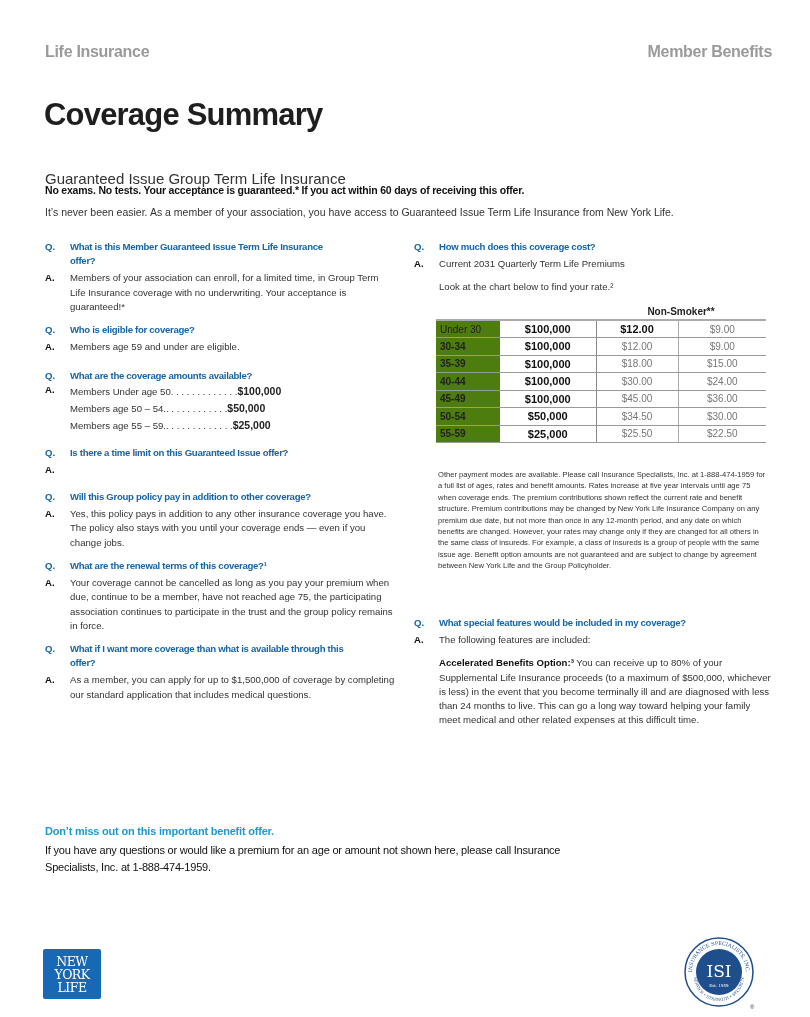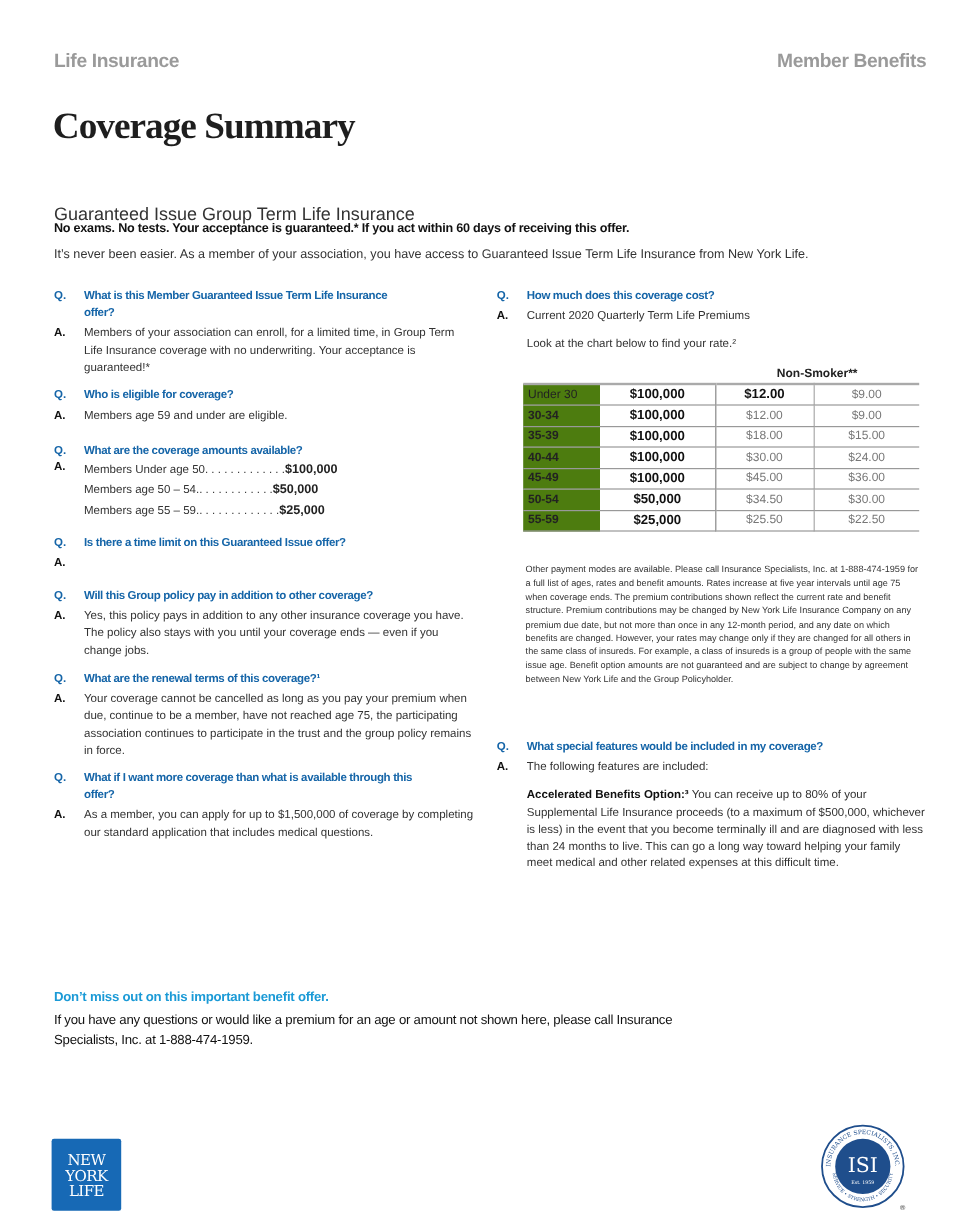--- a/index.html
+++ b/index.html
@@ -3,21 +3,21 @@
 <meta charset="utf-8">
 <style>
   * { box-sizing: border-box; margin: 0; padding: 0; }
   html, body { width: 810px; height: 1017px; background: #ffffff; overflow: hidden; }
   body { font-family: "Liberation Sans", sans-serif; color: #222; position: relative; }
 
   .hdr { position: absolute; top: 43px; font-size: 16px; font-weight: bold; color: #9a9a9a; letter-spacing: -0.3px; }
   .hdr-left { left: 45px; }
   .hdr-right { right: 38px; }
 
-  .title { position: absolute; left: 44px; top: 87px; font-family: Liberation Serif, serif; font-size: 31px; font-weight: bold; color: #1e1e1e; letter-spacing: -0.8px; }
+  .title { position: absolute; left: 44px; top: 97px; font-family: Liberation Sans, sans-serif; font-size: 31px; font-weight: bold; color: #1e1e1e; letter-spacing: -0.8px; }
   .subtitle { position: absolute; left: 45px; top: 146px; font-size: 15px; color: #333; margin-top: 24px; }
   .lead-bold { position: absolute; left: 45px; top: 184px; font-size: 10.5px; font-weight: bold; color: #111; letter-spacing: -0.2px; }
   .lead { position: absolute; left: 45px; top: 206px; font-size: 10.5px; color: #333; }
 
   .qa { position: absolute; font-size: 9.6px; line-height: 14.2px; }
   .qa .row { display: flex; }
   .qa .mark { width: 25px; flex: 0 0 25px; font-weight: bold; }
   .qa .q .mark { color: #1565a8; }
   .qa .a .mark { color: #111; }
   .qa .qt { color: #1565a8; font-weight: bold; letter-spacing: -0.3px; }
@@ -38,21 +38,21 @@
   .rate-table tbody td.ben { font-weight: bold; color: #111; font-size: 11px; width: 96px; border-right: 1px solid #888; }
   .rate-table tbody td.male { color: #777; width: 82px; border-right: 1px solid #aaa; }
   .rate-table tbody td.male.strong { color: #111; font-weight: bold; font-size: 11px; }
   .rate-table tbody td.female { color: #777; }
 
   .fine { position: absolute; left: 438px; top: 469px; width: 330px; font-size: 7.6px; line-height: 11.4px; color: #333; }
 
   .cta-blue { position: absolute; left: 45px; top: 825px; font-size: 11px; font-weight: bold; color: #1b9ad6; letter-spacing: -0.2px; }
   .cta-black { position: absolute; left: 45px; top: 842px; width: 560px; font-size: 11px; font-weight: normal; color: #111; line-height: 17px; letter-spacing: -0.2px; }
 
-  .nyl-logo { position: absolute; left: 43px; top: 949px; width: 58px; height: 60px; background: #1769b5; border-radius: 2px; color: #fff; font-family: "DejaVu Serif", serif; display: flex; flex-direction: column; align-items: center; justify-content: center; line-height: 13px; font-size: 12.5px; letter-spacing: -0.5px; }
+  .nyl-logo { position: absolute; left: 43px; top: 949px; width: 58px; height: 50px; background: #1769b5; border-radius: 2px; color: #fff; font-family: "DejaVu Serif", serif; display: flex; flex-direction: column; align-items: center; justify-content: center; line-height: 13px; font-size: 12.5px; letter-spacing: -0.5px; }
   .isi-logo { position: absolute; left: 683px; top: 936px; width: 72px; height: 72px; }
   .reg { position: absolute; left: 750px; top: 1004px; font-size: 6px; color: #333; }
 </style>
 </head>
 <body>
 
 <div class="hdr hdr-left">Life Insurance</div>
 <div class="hdr hdr-right">Member Benefits</div>
 
 <h1 class="title">Coverage Summary</h1>
@@ -152,21 +152,21 @@
     </div>
 </div>
 
 <div class="qa" style="left:414px; top:240px; width:360px;">
   <div class="row q">
       <span class="mark">Q.</span>
       <span class="qt">How much does this coverage cost?</span>
     </div>
   <div class="row a">
       <span class="mark">A.</span>
-      <span class="at">Current 2020 Quarterly Term Life Premiums</span>
+      <span class="at">Current 2031 Quarterly Term Life Premiums</span>
     </div>
   <div class="row" style="margin-top:9px;">
       <span class="mark"></span>
       <span class="at">Look at the chart below to find your rate.²</span>
     </div>
 </div>
 
 <table class="rate-table">
   <thead>
     <tr class="ns">

